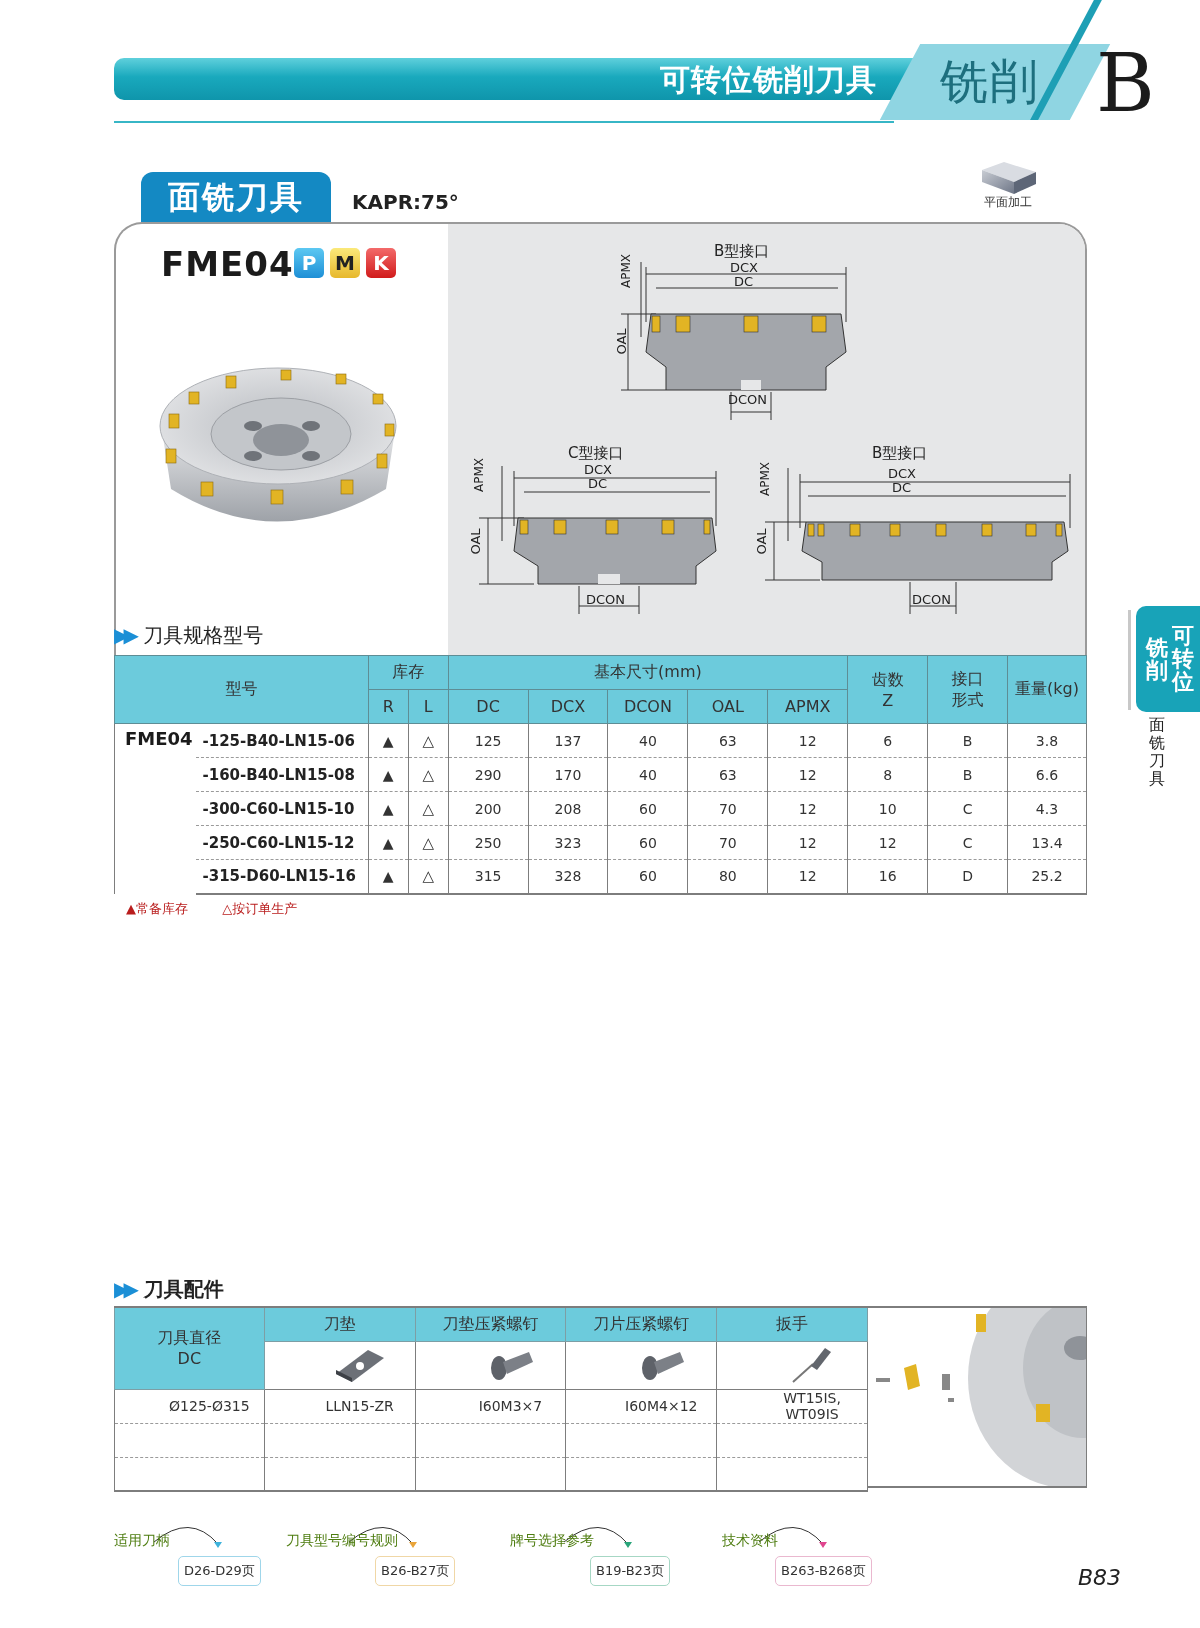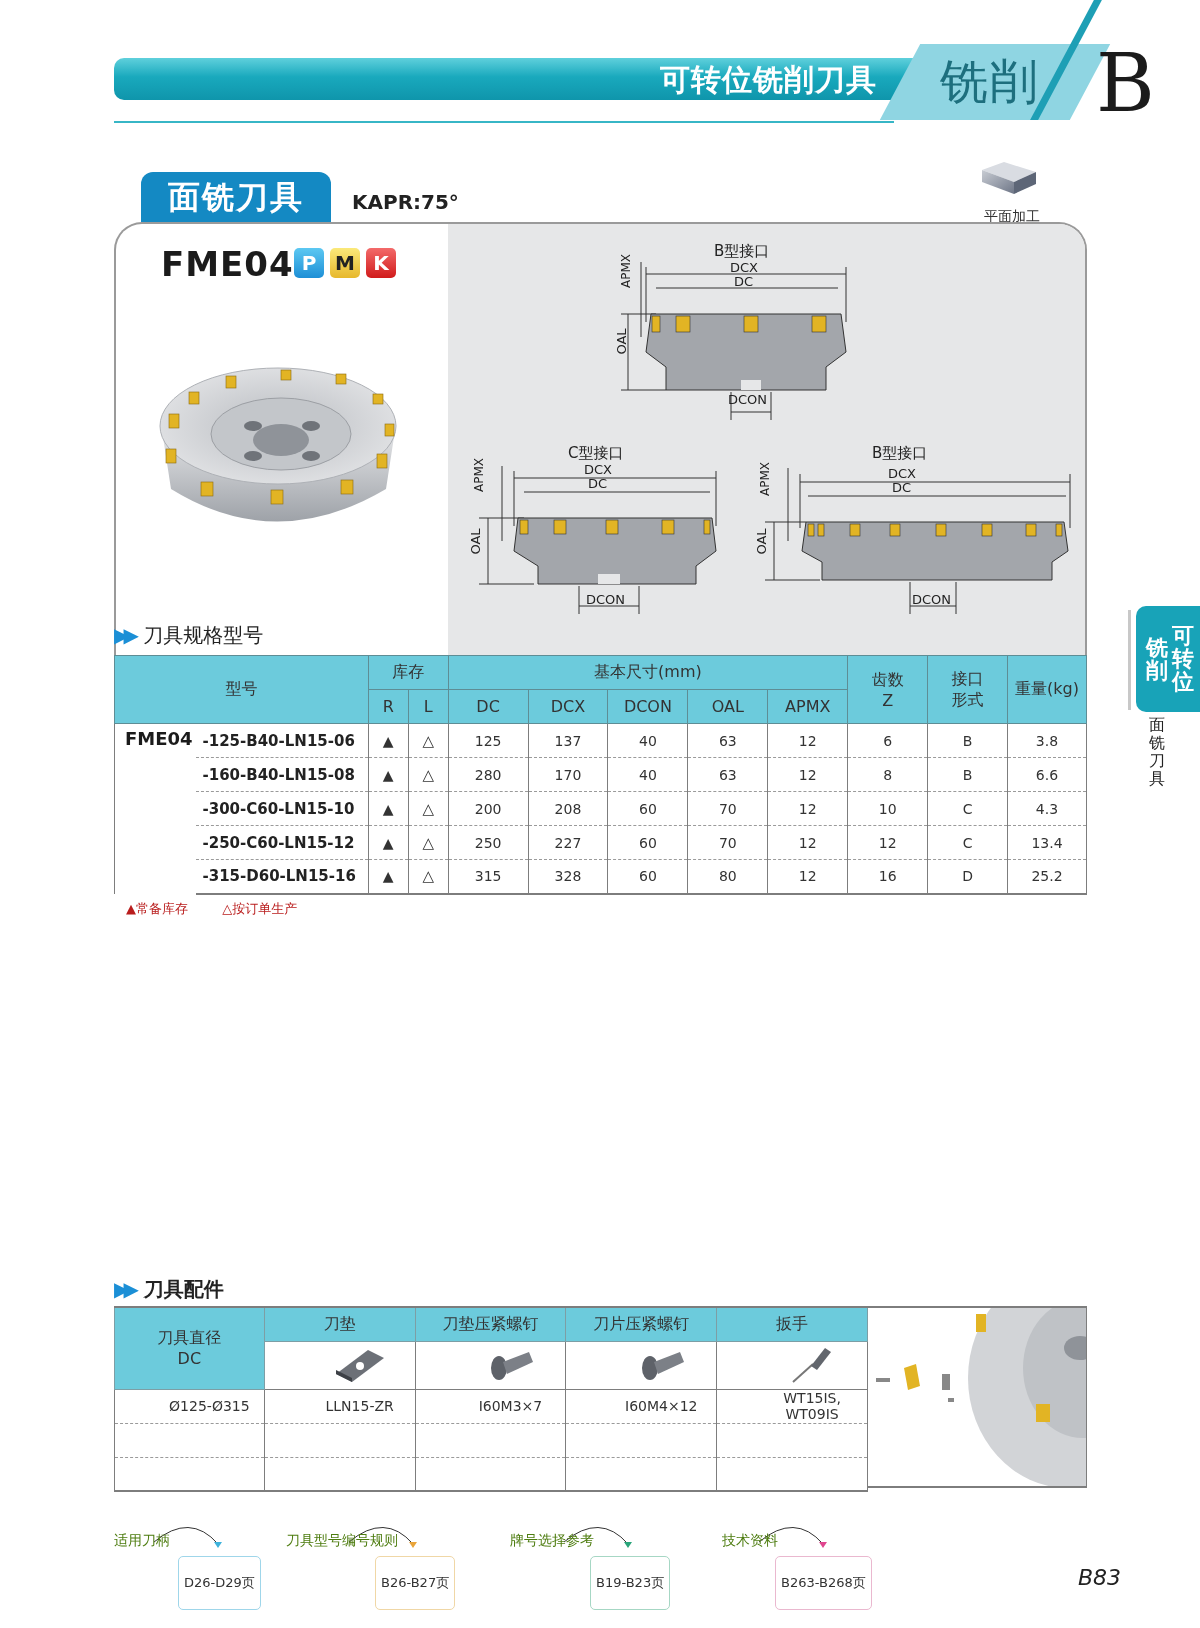--- a/index.html
+++ b/index.html
@@ -20,21 +20,21 @@
   .hdr-cat { position: absolute; left: 940px; top: 50px; font-size: 48px; color: #1d6f7e; letter-spacing: 2px; }
   .hdr-letter { position: absolute; left: 1096px; top: 44px; font-family: "DejaVu Serif", "Liberation Serif", serif;
     font-size: 80px; line-height: 80px; color: #1b1b1b; }
 
   
   .sec-tab { position: absolute; left: 141px; top: 172px; width: 190px; height: 50px;
     background: #1489c3; border-radius: 12px 12px 0 0; color: #fff; font-size: 32px; font-weight: bold;
     text-align: center; line-height: 50px; letter-spacing: 2px; }
   .kapr { position: absolute; left: 352px; top: 190px; font-size: 20px; font-weight: bold; color: #222; }
   .plane-icon { position: absolute; left: 978px; top: 160px; width: 60px; height: 36px; }
-  .plane-label { position: absolute; left: 984px; top: 208px; font-size: 14px; color: #333; font-family: Liberation Serif, serif; }
+  .plane-label { position: absolute; left: 984px; top: 194px; font-size: 12px; color: #333; font-family: Liberation Serif, serif; }
 
   
   .panel { position: absolute; left: 114px; top: 222px; width: 973px; height: 435px;
     border: 2px solid #9a9a9a; border-bottom: none; border-radius: 28px 28px 0 0; overflow: hidden; background: #fff; }
   .panel-gray { position: absolute; left: 332px; top: 0; right: 0; bottom: 0; background: #e6e7e8; }
   .model-title { position: absolute; left: 45px; top: 20px; font-size: 34px; font-weight: bold; color: #1b1b1b; letter-spacing: 1px; }
   .badge { position: absolute; top: 24px; width: 30px; height: 30px; border-radius: 5px;
     font-size: 20px; font-weight: bold; text-align: center; line-height: 30px; color: #fff; }
   .badge-p { left: 178px; background: linear-gradient(#5cc8f2, #1e8fd6); }
   .badge-m { left: 214px; background: linear-gradient(#fbe97a, #e7b82c); color: #222; }
@@ -74,21 +74,21 @@
   .acc-heading { position: absolute; left: 114px; top: 1276px; font-size: 20px; font-weight: bold; color: #222; }
   .acc-table { position: absolute; left: 114px; top: 1306px; width: 754px; font-size: 14px; border-top: 2px solid #7d7d7d; }
   .acc-table th { background: #6ccbdc; font-weight: normal; color: #333; font-size: 16px; border: 1px solid #7d9ea5; height: 34px; }
   .acc-table td { border-left: 1px solid #7d7d7d; border-right: 1px solid #7d7d7d; border-bottom: 1px dashed #9a9a9a; height: 34px; text-align: center; color: #333; padding-left: 40px; }
   .acc-table tr.img-row td { height: 48px; border-bottom: 1px solid #7d7d7d; }
   .acc-table tr:last-child td { border-bottom: 2px solid #7d7d7d; }
   .acc-img-box { position: absolute; left: 868px; top: 1306px; width: 219px; height: 182px; border-top: 2px solid #7d7d7d; border-bottom: 2px solid #7d7d7d; border-right: 1px solid #7d7d7d; overflow: hidden; }
 
   
   .ref { position: absolute; top: 1532px; font-size: 14px; color: #4d7c0f; }
-  .ref-pill { position: absolute; top: 1556px; font-size: 13px; color: #333; padding: 17px 5px; border-radius: 5px; border: 1px solid; background: #fff; }
+  .ref-pill { position: absolute; top: 1556px; font-size: 13px; color: #333; padding: 5px 5px; border-radius: 5px; border: 1px solid; background: #fff; }
   .ref-curve { position: absolute; top: 1518px; width: 80px; height: 30px; }
   .page-num { position: absolute; left: 1078px; top: 1565px; font-size: 22px; font-style: italic; color: #222; }
 </style>
 </head>
 <body>
 
 <div class="hdr-band"></div>
 <div class="hdr-line"></div>
 <div class="hdr-title">可转位铣削刀具</div>
 <div class="hdr-para"></div>
@@ -299,21 +299,21 @@
       <td>63</td>
       <td>12</td>
       <td>6</td>
       <td>B</td>
       <td>3.8</td>
     </tr>
     <tr>
       <td class="code">-160-B40-LN15-08</td>
       <td class="tri-filled">▲</td>
       <td class="tri-open">△</td>
-      <td>280</td>
+      <td>290</td>
       <td>170</td>
       <td>40</td>
       <td>63</td>
       <td>12</td>
       <td>8</td>
       <td>B</td>
       <td>6.6</td>
     </tr>
     <tr>
       <td class="code">-300-C60-LN15-10</td>
@@ -326,21 +326,21 @@
       <td>12</td>
       <td>10</td>
       <td>C</td>
       <td>4.3</td>
     </tr>
     <tr>
       <td class="code">-250-C60-LN15-12</td>
       <td class="tri-filled">▲</td>
       <td class="tri-open">△</td>
       <td>250</td>
-      <td>227</td>
+      <td>323</td>
       <td>60</td>
       <td>70</td>
       <td>12</td>
       <td>12</td>
       <td>C</td>
       <td>13.4</td>
     </tr>
     <tr>
       <td class="code">-315-D60-LN15-16</td>
       <td class="tri-filled">▲</td>

